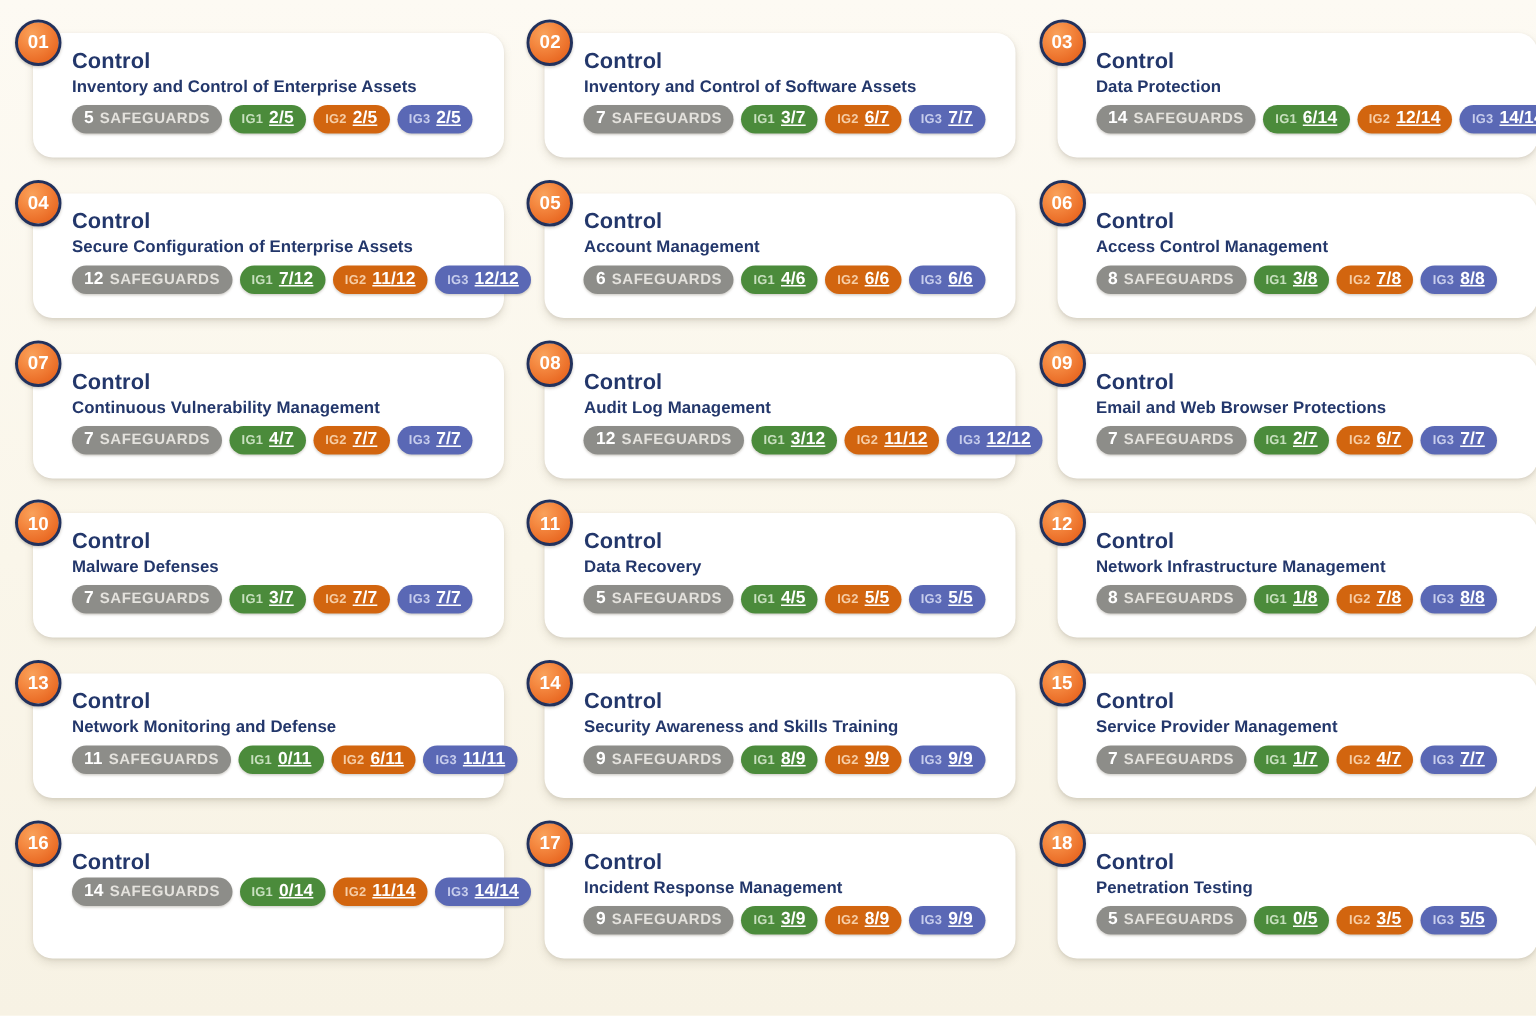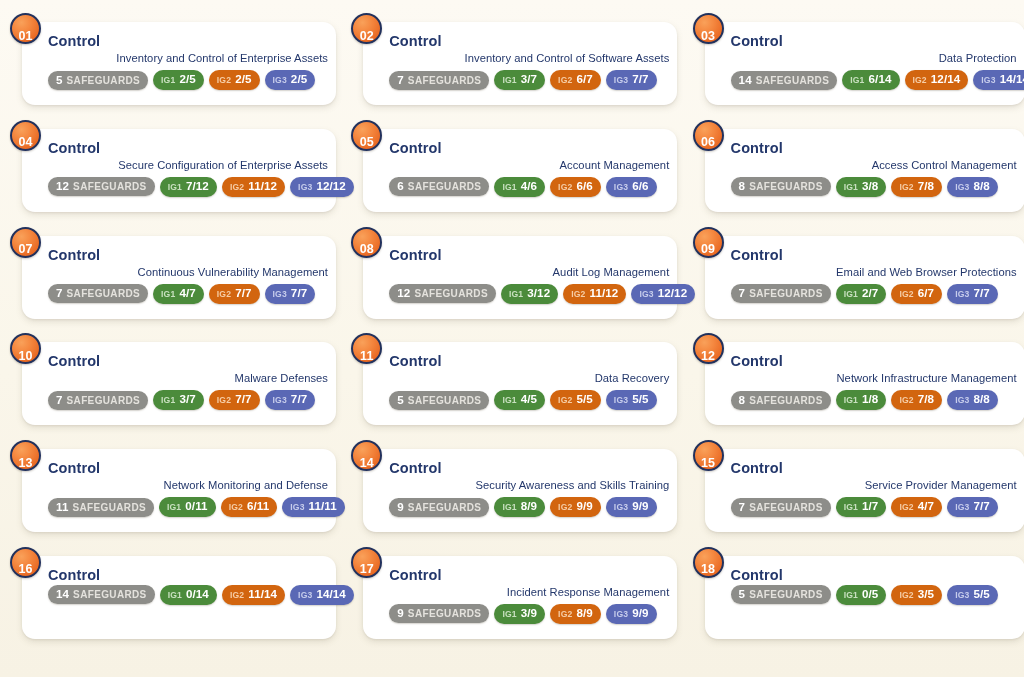--- a/index.html
+++ b/index.html
@@ -56,21 +56,21 @@
     position: absolute;
     left: -12px;
     top: -9px;
     width: 31px;
     height: 31px;
     border-radius: 50%;
     background: radial-gradient(circle at 35% 28%, #f9a15a 0%, #f58a42 32%, #ea6c26 72%, #e05c18 100%);
     border: 2.2px solid #22315c;
     box-sizing: border-box;
     display: flex;
-    align-items: flex-end;
+    align-items: center;
     justify-content: center;
     color: #ffffff;
     font-size: 12.5px;
     font-weight: bold;
     letter-spacing: 0.1px;
     line-height: 1;
     box-shadow: 0 1px 2px rgba(60,45,20,0.25);
   }
   .card-body {
     position: absolute;
@@ -82,26 +82,25 @@
     color: #23376b;
     font-size: 14.5px;
     font-weight: bold;
     line-height: 17px;
     letter-spacing: 0.1px;
     margin: 4px 0 1px 0;
   }
   .control-name {
     color: #23376b;
     font-size: 11.2px;
-    font-weight: normal;
+    font-weight: bold;
     line-height: 14px;
     letter-spacing: 0.05px;
     margin: 0 0 5px 0;
     white-space: nowrap;
-    text-align: right;
   }
   .chips {
     display: flex;
     align-items: center;
     gap: 5px;
     white-space: nowrap;
   }
   .chip {
     display: inline-flex;
     align-items: baseline;
@@ -134,21 +133,21 @@
   }
   .chip-safeguards {
     flex-direction: row;
   }
   .chip-ig1 { background: #4b8b3b; }
   .chip-ig2 { background: #d2650f; }
   .chip-ig3 { background: #5a68b5; }
   .chip-ig1 .k { color: #c8e0bf; }
   .chip-ig2 .k { color: #f6cda6; }
   .chip-ig3 .k { color: #c7cdec; }
-  .chip-ig1 .v, .chip-ig2 .v, .chip-ig3 .v { color: #ffffff; }
+  .chip-ig1 .v, .chip-ig2 .v, .chip-ig3 .v { color: #ffffff; text-decoration: underline; }
 </style>
 </head>
 <body>
 
 <div id="page">
   <div class="grid">
   <div class="cell">
     <div class="card">
       <div class="badge">
         <span>01</span>
@@ -657,20 +656,21 @@
     </div>
   </div>
 
   <div class="cell col3">
     <div class="card">
       <div class="badge">
         <span>18</span>
       </div>
       <div class="card-body">
         <div class="control-label">Control</div>
+        <div class="control-name">Penetration Testing</div>
         <div class="chips">
           <div class="chip chip-safeguards">
             <span class="v">5</span>
             <span class="k">SAFEGUARDS</span>
           </div>
           <div class="chip chip-ig1">
             <span class="k">IG1</span>
             <span class="v">0/5</span>
           </div>
           <div class="chip chip-ig2">

